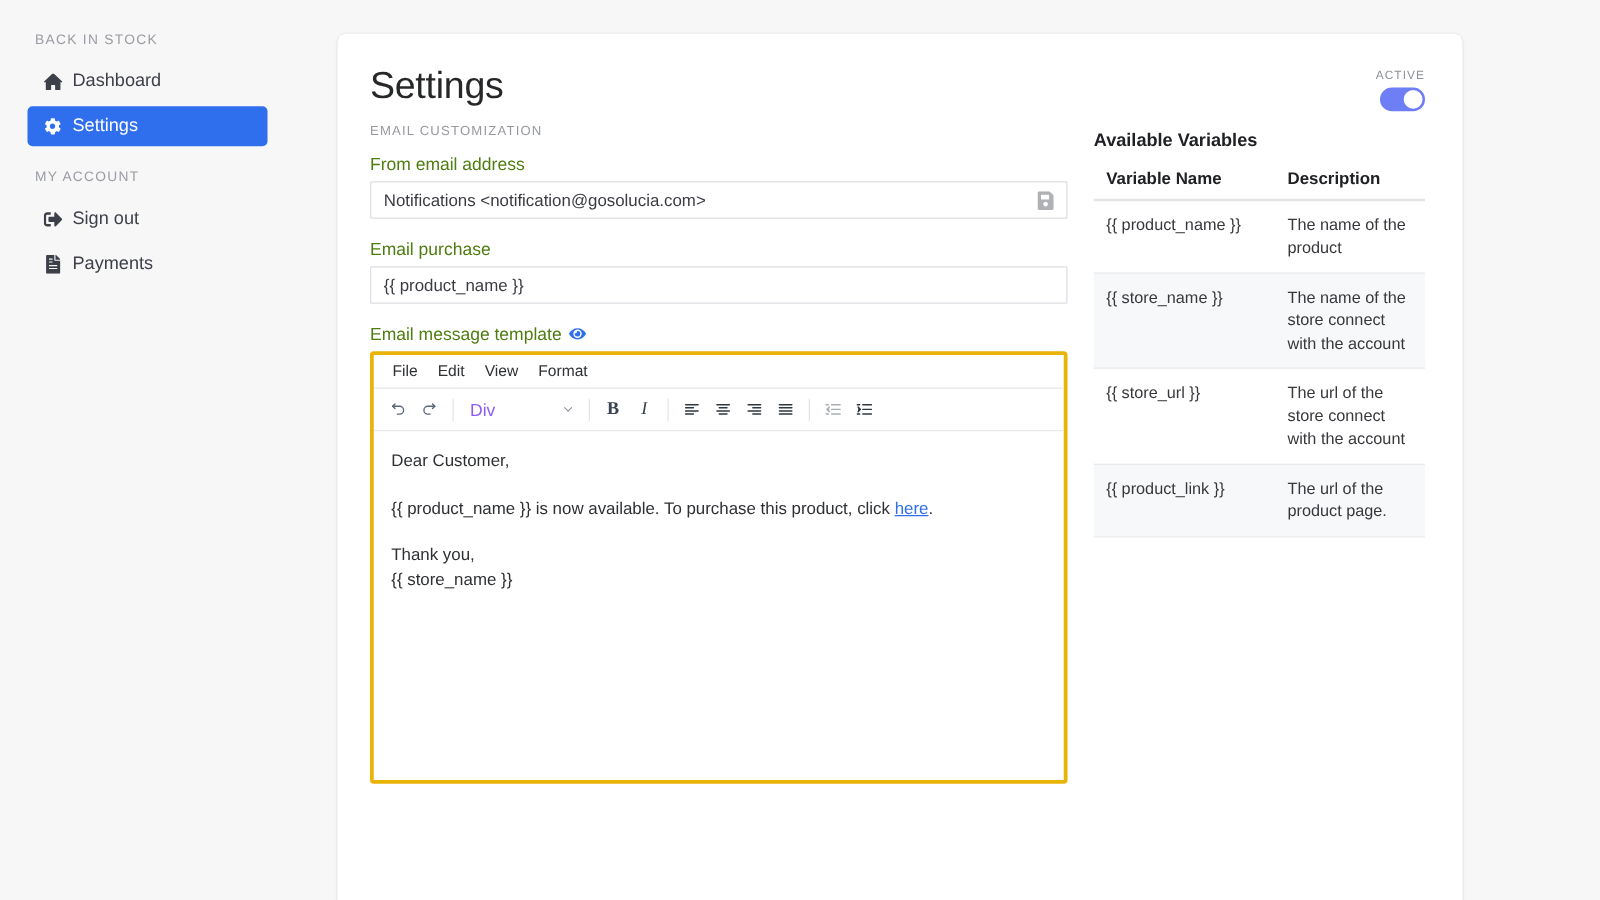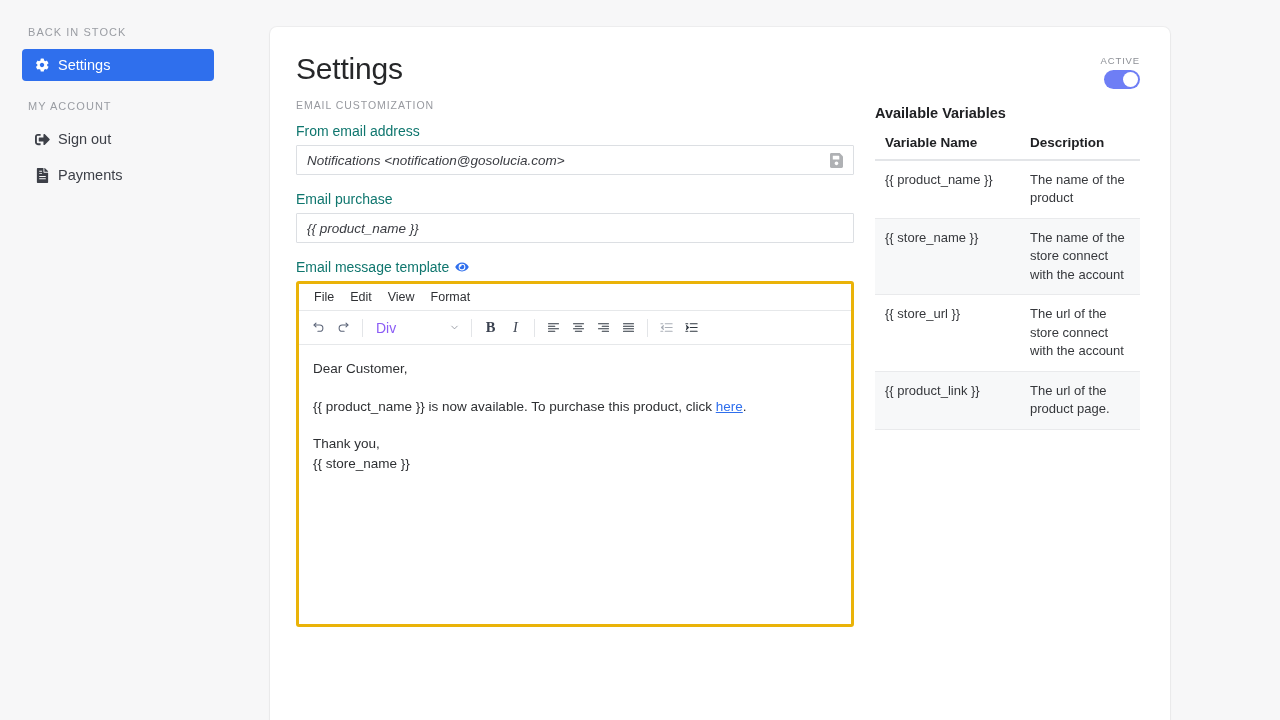--- a/index.html
+++ b/index.html
@@ -120,39 +120,38 @@
   .section-kicker {
     font-size: 10.5px;
     letter-spacing: 0.95px;
     color: #97999f;
     text-transform: uppercase;
     margin: 0 0 12px 0;
   }
   .field-label {
     display: block;
     font-size: 14px;
-    color: #0f766e;
+    color: #4d7c0f;
     margin: 0 0 6px 0;
   }
   .field-label.with-icon { display: flex; align-items: center; gap: 6px; }
   .eye-icon { display: inline-flex; cursor: pointer; }
 
   .text-input {
     position: relative;
     width: 558px; height: 30px;
     border: 1px solid #dcdfe3;
     border-radius: 1px;
     background: #fff;
     display: flex; align-items: center;
     padding: 0 10px;
     font-size: 13.5px;
     color: #3a3c42;
     margin-bottom: 16px;
     font-family: "Liberation Sans", sans-serif;
-    font-style: italic;
   }
   .text-input .value { flex: 1 1 auto; white-space: nowrap; overflow: hidden; }
   .input-affix-icon {
     width: 13px; height: 15px;
     flex: 0 0 13px;
     opacity: 0.55;
     display: inline-flex;
   }
 
   
@@ -260,20 +259,28 @@
 </style>
 </head>
 <body>
 
 <div class="app">
 
   <nav class="sidebar">
 
     <div class="nav-section-title">BACK IN STOCK</div>
 
+    <a class="nav-item">
+      <span class="nav-icon">
+        <svg width="15" height="15" viewBox="0 0 576 512" fill="#3d4048">
+          <path d="M575 255L323 17c-19-18-50-18-69 0L2 255c-4 4-2 11 4 11h57v222c0 9 7 16 16 16h132c9 0 16-7 16-16V352h122v136c0 9 7 16 16 16h132c9 0 16-7 16-16V266h57c6 0 8-7 5-11z"></path>
+        </svg>
+      </span>
+      <span>Dashboard</span>
+    </a>
 
     <a class="nav-item active">
       <span class="nav-icon">
         <svg width="14" height="14" viewBox="0 0 512 512" fill="#ffffff">
           <path d="M487 315l-42-24c4-21 4-43 0-64l42-24c5-3 7-9 5-14-11-34-29-65-53-91-4-4-10-5-15-2l-42 24c-16-14-35-25-55-32v-48c0-6-4-11-9-12-35-8-71-8-105 0-6 1-10 6-10 12v48c-20 7-39 18-55 32l-41-24c-5-3-11-2-15 2-24 26-43 57-54 91-2 5 0 11 5 14l42 24c-4 21-4 43 0 64l-42 24c-5 3-7 9-5 14 11 34 30 65 54 91 4 4 10 5 15 2l41-24c17 14 36 25 55 32v48c0 6 4 11 10 12 34 8 70 8 105 0 5-1 9-6 9-12v-48c20-7 39-18 55-32l42 24c5 3 11 2 15-2 24-26 42-57 53-91 2-5 0-11-5-14zM256 336c-44 0-80-36-80-80s36-80 80-80 80 36 80 80-36 80-80 80z"></path>
         </svg>
       </span>
       <span>Settings</span>
     </a>
 

